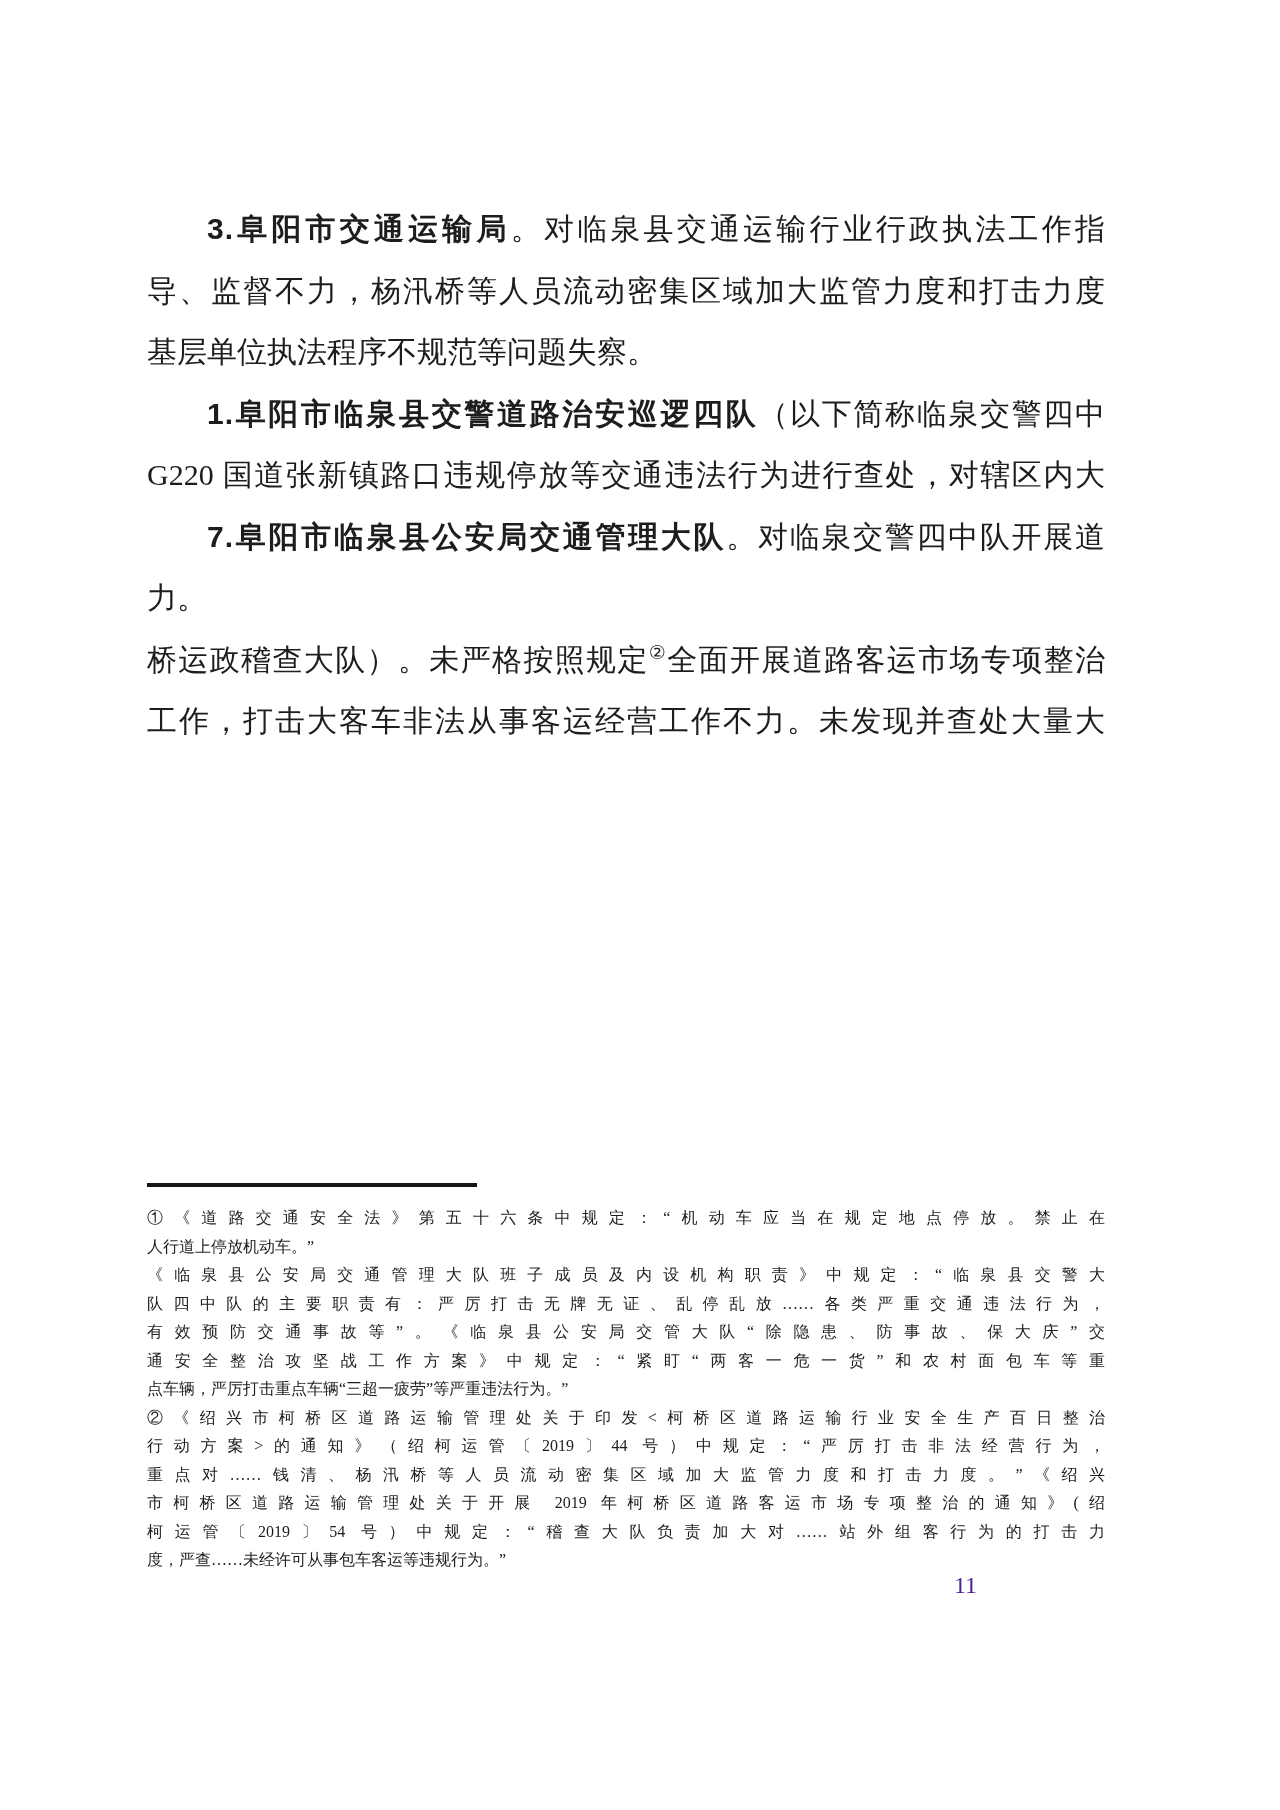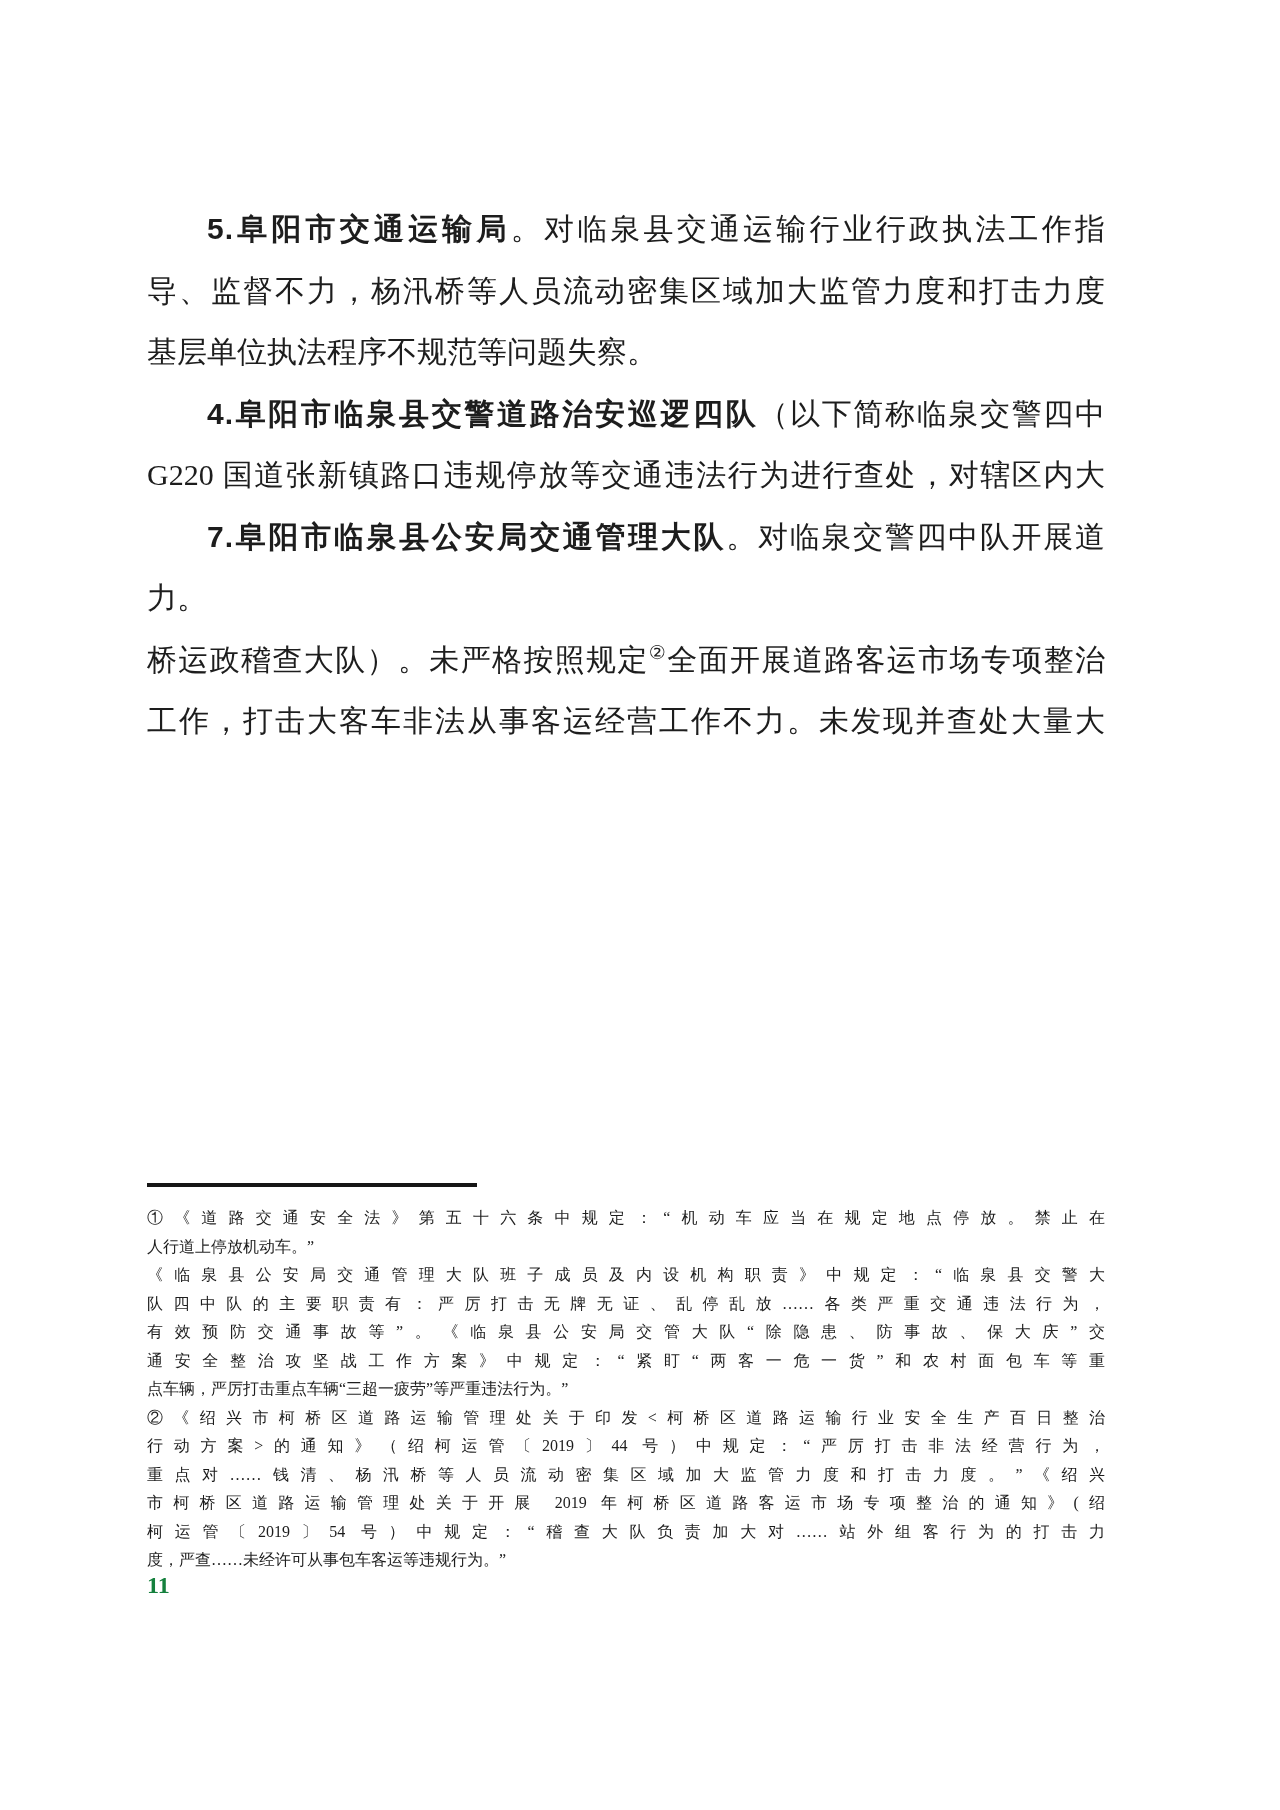--- a/index.html
+++ b/index.html
@@ -32,32 +32,32 @@
     width:330px;height:4px;background:#161616;
   }
   .footnotes{
     position:absolute;left:147px;top:1204px;width:958px;
     font-size:16px;line-height:28.5px;
   }
   .fline{text-align:justify;}
   .fline.full{text-align-last:justify;}
   .page-number{
     position:absolute;left:147px;top:1572px;width:830px;
-    text-align:left;font-size:24px;color:#15803d;font-weight:bold;
+    text-align:right;font-size:24px;color:#4c1d95;
   }
 </style>
 </head>
 <body>
 
 <div class="body-text">
-  <div class="line indent full"><b class="hd">5.阜阳市交通运输局</b><span>。对临泉县交通运输行业行政执法工作指</span></div>
+  <div class="line indent full"><b class="hd">3.阜阳市交通运输局</b><span>。对临泉县交通运输行业行政执法工作指</span></div>
   <div class="line full"><span>导、监督不力，杨汛桥等人员流动密集区域加大监管力度和打击力度</span></div>
   <div class="line"><span>基层单位执法程序不规范等问题失察。</span></div>
 
-  <div class="line indent full"><b class="hd">4.阜阳市临泉县交警道路治安巡逻四队</b><span>（以下简称临泉交警四中</span></div>
+  <div class="line indent full"><b class="hd">1.阜阳市临泉县交警道路治安巡逻四队</b><span>（以下简称临泉交警四中</span></div>
   <div class="line full"><span>G220 国道张新镇路口违规停放等交通违法行为进行查处，对辖区内大</span></div>
 
   <div class="line indent full"><b class="hd">7.阜阳市临泉县公安局交通管理大队</b><span>。对临泉交警四中队开展道</span></div>
 
   <div class="line"><span>力。</span></div>
 
   <div class="line full"><span>桥运政稽查大队）。未严格按照规定</span><sup class="supref">②</sup><span>全面开展道路客运市场专项整治</span></div>
   <div class="line full"><span>工作，打击大客车非法从事客运经营工作不力。未发现并查处大量大</span></div>
 </div>
 

